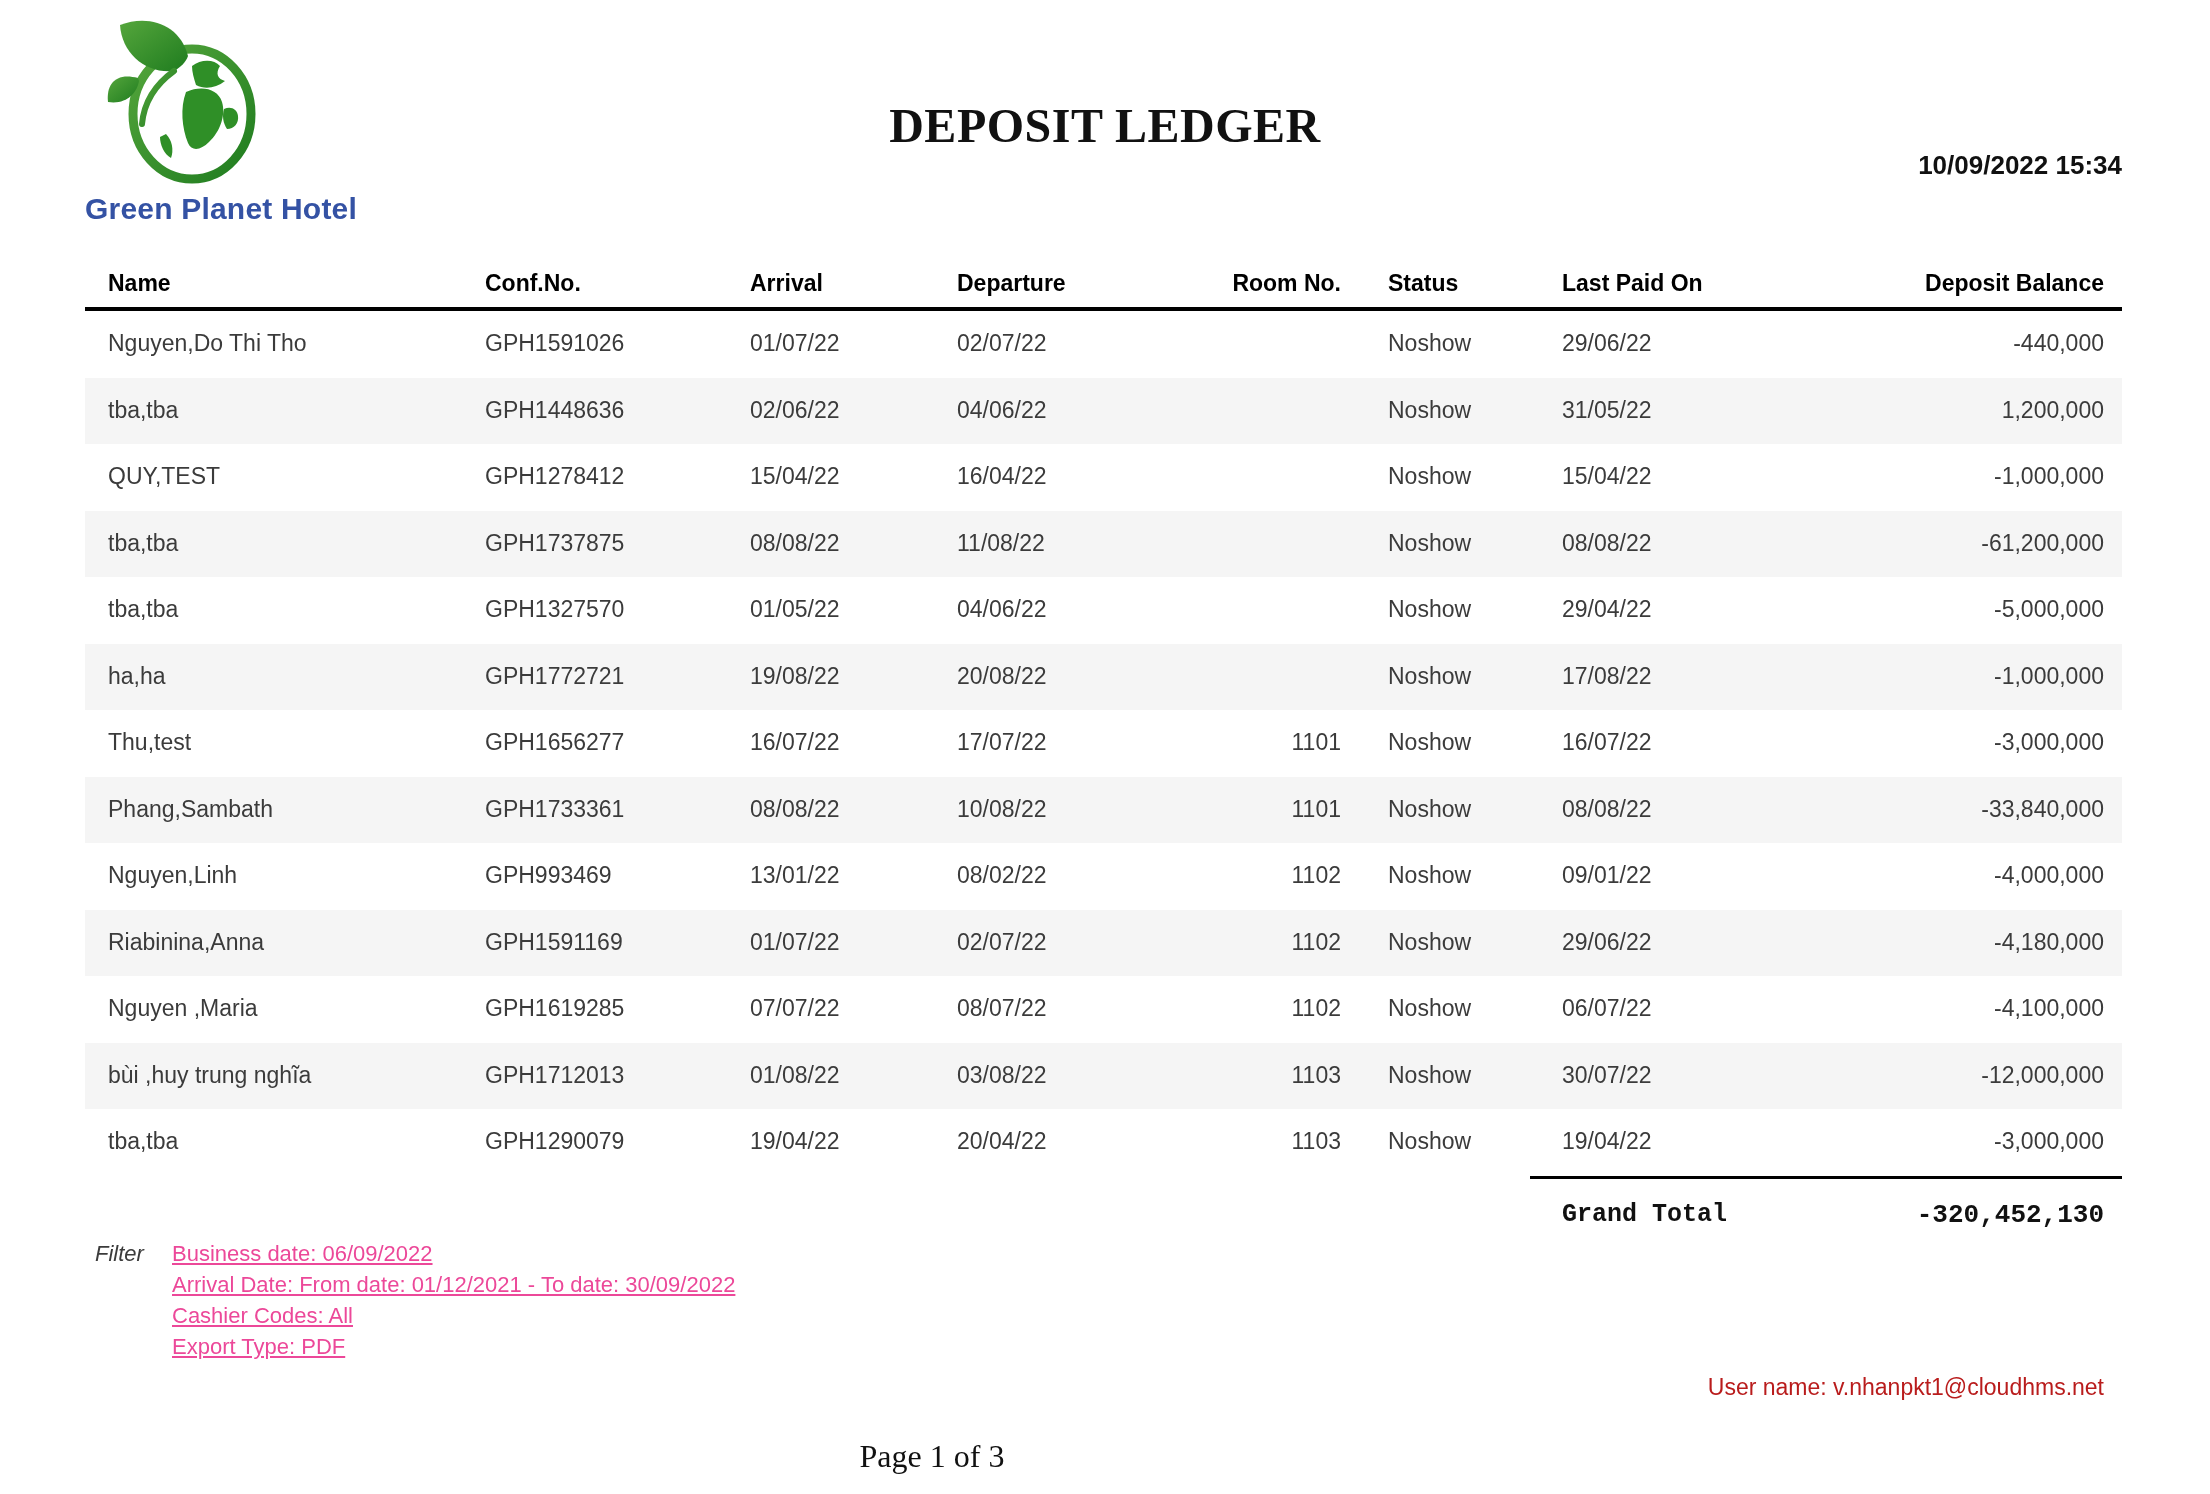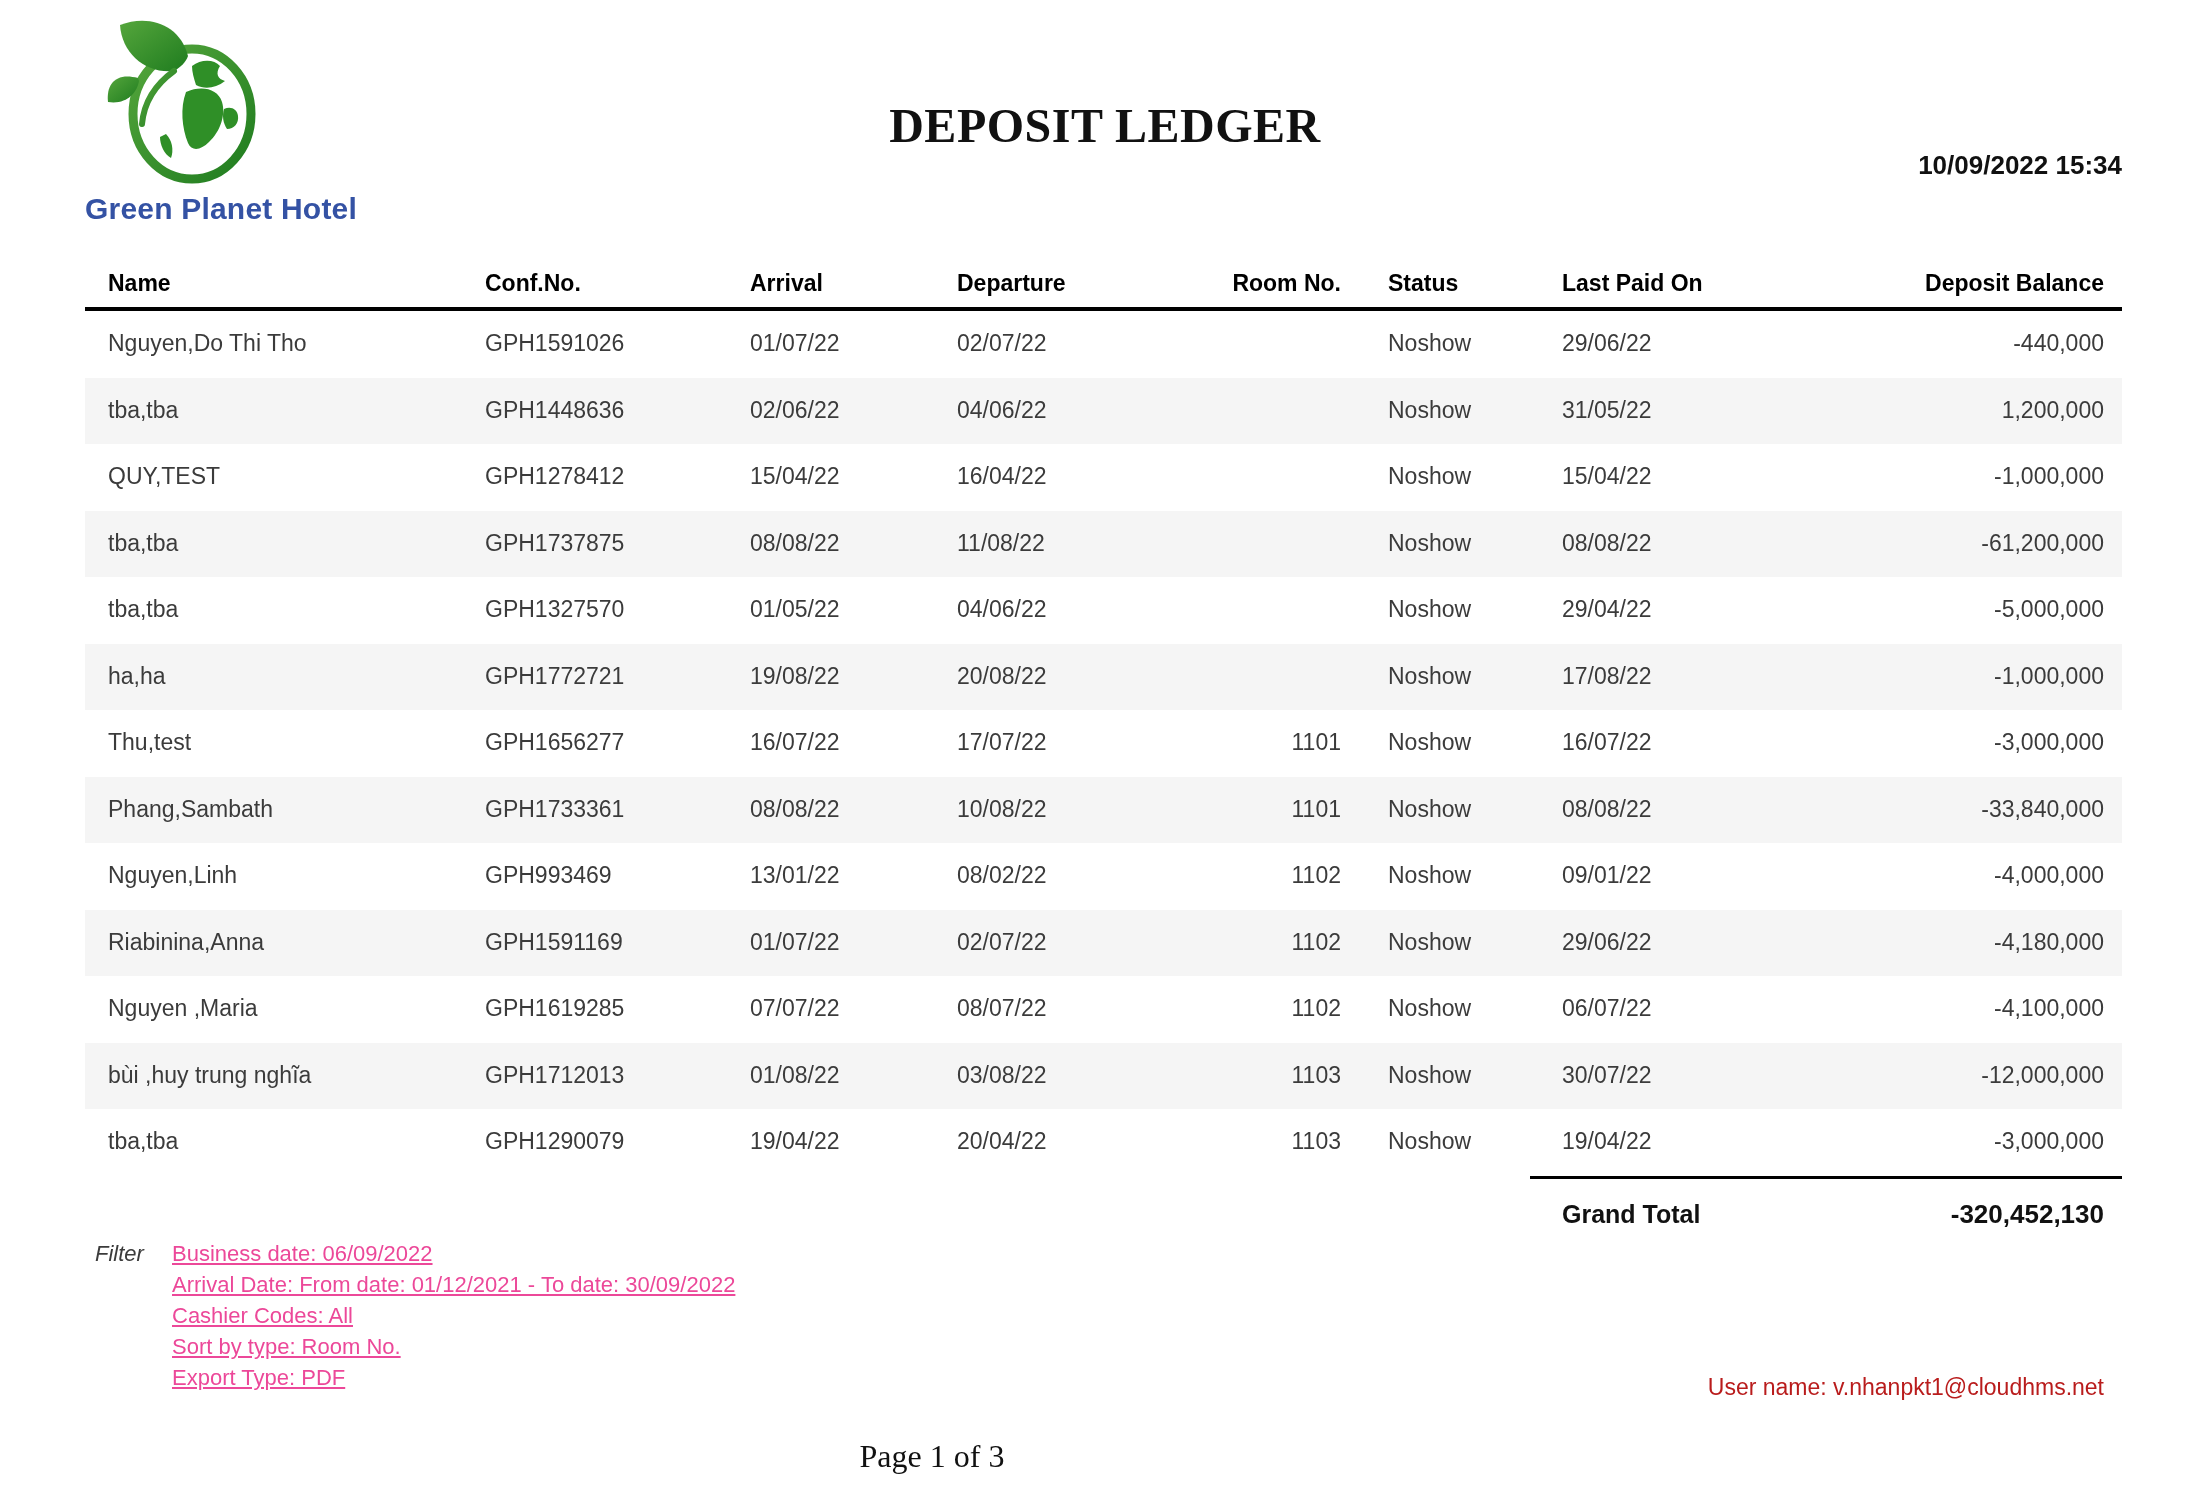--- a/index.html
+++ b/index.html
@@ -45,21 +45,21 @@
   .c-conf    { padding-left: 0; }
   .c-arrival { padding-left: 0; }
   .c-dep     { padding-left: 0; }
   .c-room    { text-align: right; padding-right: 2px; }
   .c-status  { padding-left: 45px; }
   .c-last    { padding-left: 2px; }
   .c-bal     { text-align: right; padding-right: 18px; }
 
   
   .gt-rule { margin-left: 1445px; border-top: 3px solid #000; height: 0; }
-  .gt-row { display: grid; grid-template-columns: 1475px 330px 232px; align-items: center; height: 72px; }
+  .gt-row { display: grid; grid-template-columns: 1475px 330px 232px; align-items: center; height: 72px; font-family: Liberation Mono, monospace; }
   .gt-label { grid-column: 2; font-size: 25px; font-weight: bold; color: #111; padding-left: 2px; }
   .gt-value { grid-column: 3; font-size: 26px; font-weight: bold; color: #111; text-align: right; padding-right: 18px; }
 
   
   .filter-block { position: absolute; left: 95px; top: 1238px; display: grid; grid-template-columns: 77px auto; }
   .filter-label { font-size: 22px; font-style: italic; color: #3b3b3b; line-height: 31px; }
   .filter-lines { font-size: 22px; color: #ec4899; text-decoration: underline; }
   .filter-lines div { line-height: 31px; white-space: nowrap; }
 
   
@@ -251,21 +251,20 @@
       <div class="gt-value">-320,452,130</div>
     </div>
   </div>
 
   <div class="filter-block">
     <div class="filter-label">Filter</div>
     <div class="filter-lines">
         <div>Business date: 06/09/2022</div>
         <div>Arrival Date: From date: 01/12/2021 - To date: 30/09/2022</div>
         <div>Cashier Codes: All</div>
-        <div>Sort by type: Room No.</div>
         <div>Export Type: PDF</div>
       </div>
   </div>
 
   <div class="user-name">User name: v.nhanpkt1@cloudhms.net</div>
   <div class="page-num">Page 1 of 3</div>
 
 </div>
 
 </body></html>

